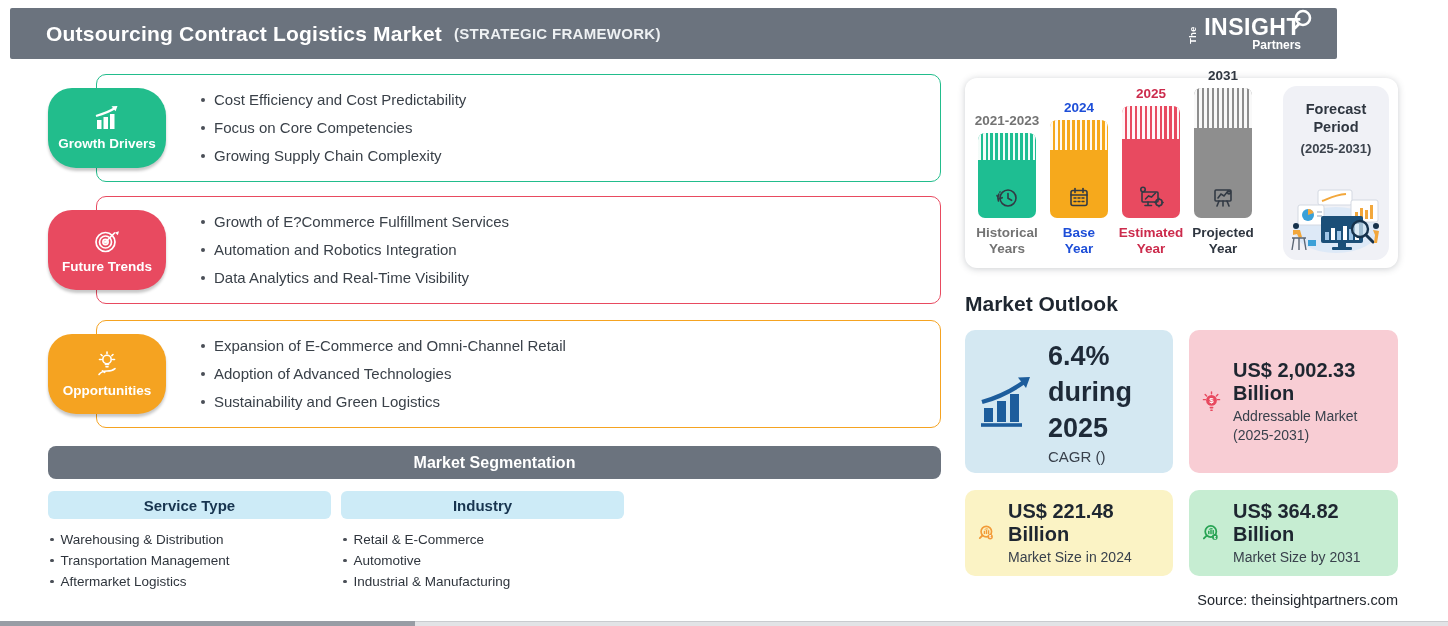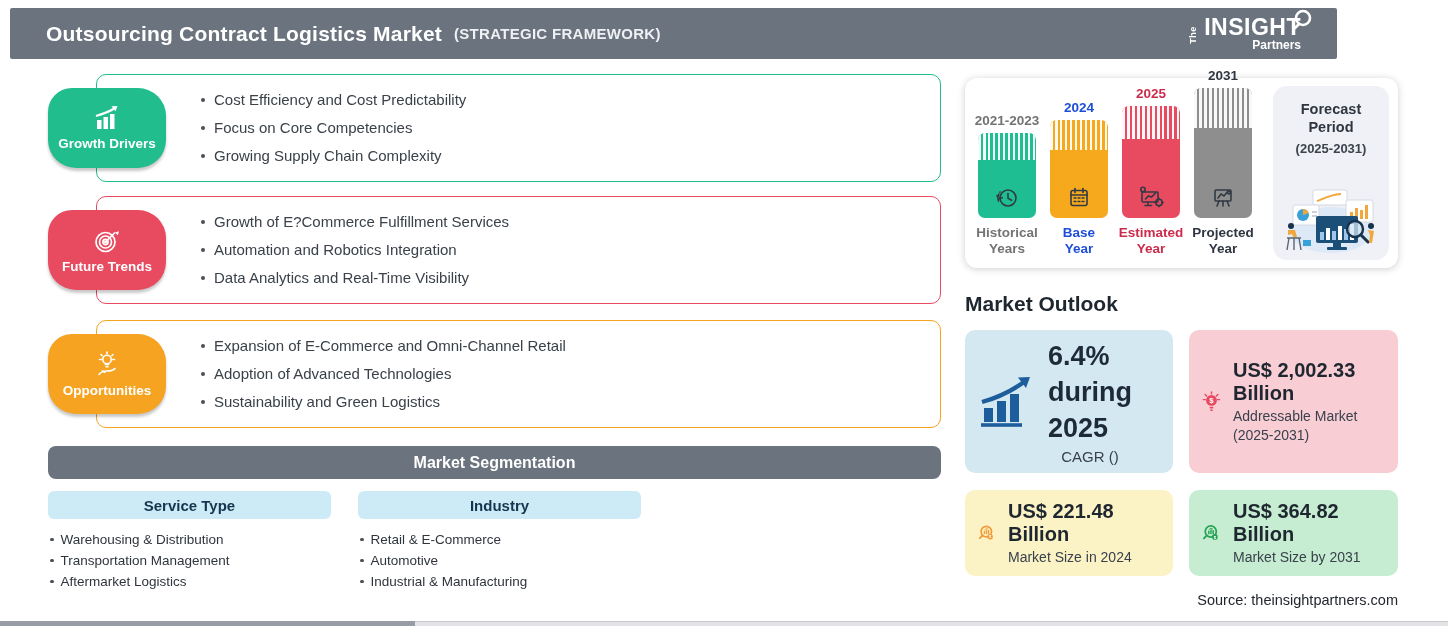--- a/index.html
+++ b/index.html
@@ -32,21 +32,21 @@
   .fw-green .fw-box { border-color:#22BD8C; }
   .fw-green .fw-badge { background:#22BD8C; }
   .fw-red .fw-box { border-color:#E84A60; }
   .fw-red .fw-badge { background:#E84A60; }
   .fw-orange .fw-box { border-color:#F5A321; }
   .fw-orange .fw-badge { background:#F5A321; }
   .row-gap1 { margin-bottom:14px; } .row-gap2 { margin-bottom:16px; }
 
   .seg-bar { margin-top:18px; width:893px; height:33px; background:#6B737E; border-radius:8px;
              display:flex; align-items:center; justify-content:center; color:#fff; font-size:16px; font-weight:bold; }
-  .seg-cols { margin-top:12px; display:flex; gap:27px; }
+  .seg-cols { margin-top:12px; display:flex; gap:10px; }
   .seg-col { width:283px; }
   .seg-head { height:28px; background:#CDEBF7; border-radius:6px; display:flex; align-items:center; justify-content:center;
               font-size:15px; font-weight:bold; color:#17344F; }
   .seg-list { list-style:none; margin-top:10px; padding-left:2px; }
   .seg-list li { font-size:13.5px; color:#2F353D; line-height:21px; display:flex; align-items:center; }
   .seg-list li::before { width:3.5px; height:3.5px; margin-right:7px; }
 
   
   .right-col { position:absolute; left:965px; top:78px; width:433px; }
   .timeline-card { height:190px; background:#fff; border-radius:12px; box-shadow:0 1px 7px rgba(50,60,70,.25);
@@ -57,34 +57,34 @@
   .bar { width:58px; border-radius:7px; position:relative; overflow:hidden; display:flex; align-items:flex-end; justify-content:center; padding-bottom:6px; }
   .bar .stripes { position:absolute; top:0; left:0; right:0; background:repeating-linear-gradient(90deg, rgba(255,255,255,.95) 0 2.5px, transparent 2.5px 5px); }
   .bar-label { margin-top:7px; font-size:13.5px; font-weight:bold; text-align:center; line-height:16px; }
   .bar-g { background:#1EBE92; height:85px; }  .bar-g .stripes { height:27px; }
   .bar-o { background:#F6A91C; height:98px; }  .bar-o .stripes { height:30px; }
   .bar-r { background:#E84A60; height:112px; } .bar-r .stripes { height:33px; }
   .bar-gr { background:#8E8E8E; height:130px;} .bar-gr .stripes { height:40px; }
   .c-green { color:#737373; } .c-amber { color:#1d4ed8; } .c-crimson { color:#CC2B4C; } .c-dark { color:#2F3640; }
   .bar-icon { position:relative; z-index:1; }
 
-  .forecast-panel { width:116px; margin-left:11px; background:#F0F1F6; border-radius:14px; padding:14px 4px 6px;
+  .forecast-panel { width:106px; margin-left:11px; background:#F0F1F6; border-radius:14px; padding:14px 4px 6px;
                     display:flex; flex-direction:column; align-items:center; }
   .forecast-title { font-size:14.5px; font-weight:bold; color:#2F3640; text-align:center; line-height:18px; }
   .forecast-range { font-size:13px; font-weight:bold; color:#3c434d; margin-top:5px; }
   .forecast-art { margin-top:auto; }
 
   .outlook-title { margin-top:24px; font-size:21px; font-weight:bold; color:#1E2630; }
   .cards { margin-top:14px; display:grid; grid-template-columns:208px 209px; gap:17px 16px; }
   .card { border-radius:10px; display:flex; align-items:center; padding:0 13px; }
   .card-tall { height:143px; } .card-short { height:86px; }
   .card-blue { background:#D4E8F2; } .card-pink { background:#F8CDD4; }
   .card-yellow { background:#FBF3C5; } .card-green { background:#C6EDD2; }
   .card-big-lines { font-size:27px; font-weight:bold; color:#1E2A38; line-height:36px; }
-  .card-caption-sm { font-size:15px; color:#39414c; margin-top:2px; font-weight:400;text-align:center; }
+  .card-caption-sm { font-size:15px; color:#39414c; margin-top:2px; font-weight:400; }
   .card-text { margin-left:12px; }
   .card-value { font-size:20px; font-weight:bold; color:#1E2630; line-height:23px; width:132px; }
   .card-captions { font-size:14px; color:#39414c; line-height:19px; margin-top:2px; width:152px; }
 
   .source-line { margin-top:16px; text-align:right; font-size:14.5px; color:#22272e; }
 
   
   .scroll-track { position:absolute; left:0; bottom:0; width:1448px; height:5px; background:#E2E3E6; border-top:1px solid #c9cbcf; }
   .scroll-thumb { position:absolute; left:0; bottom:0; width:415px; height:5px; background:#989DA5; }
 </style>

